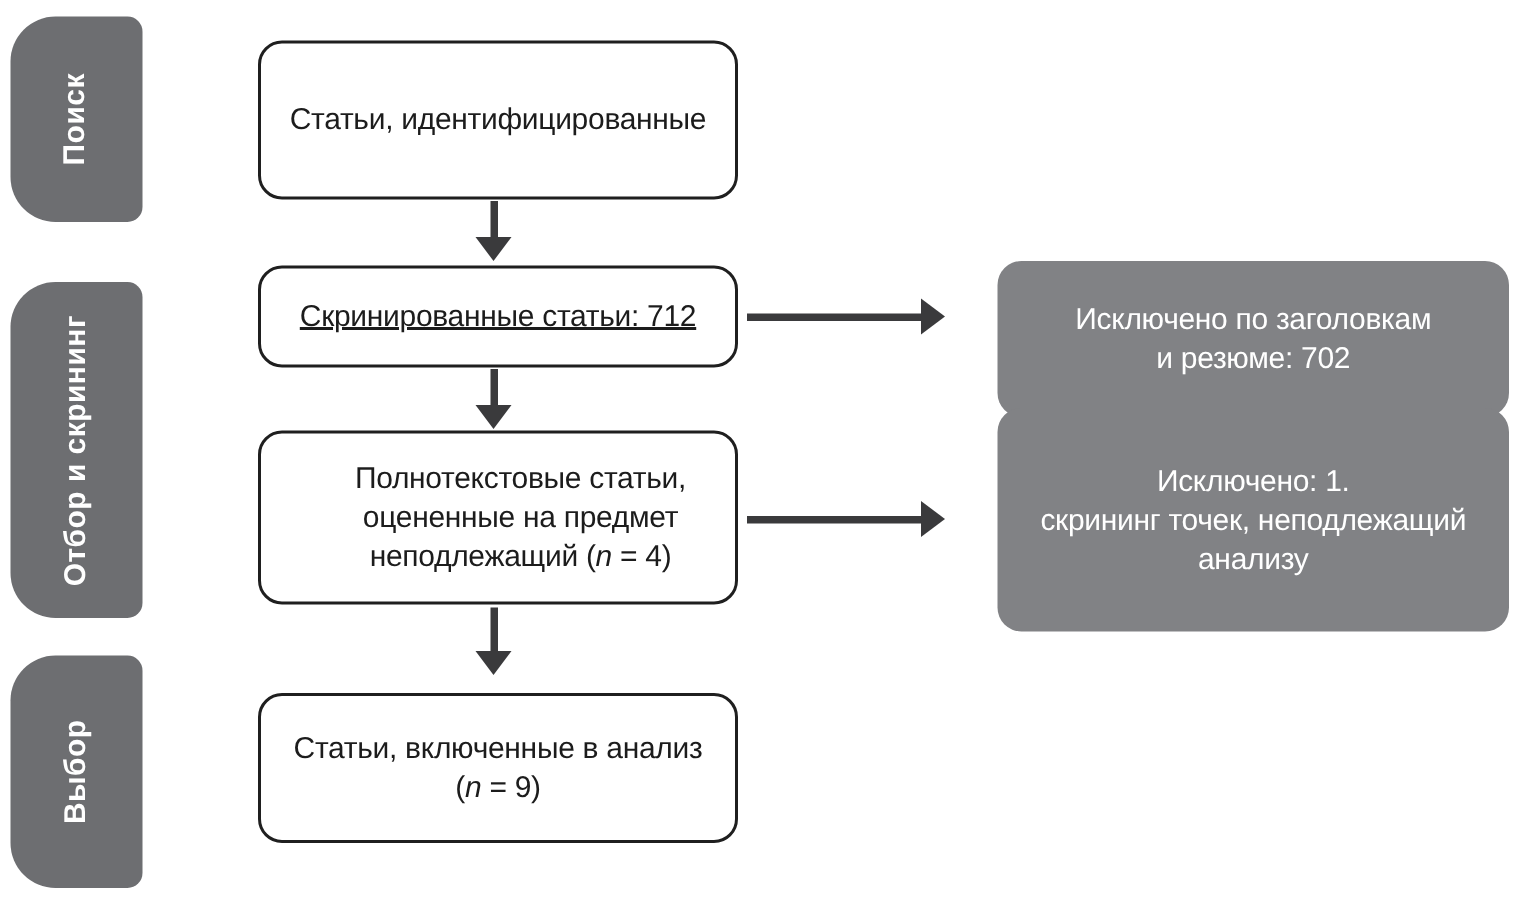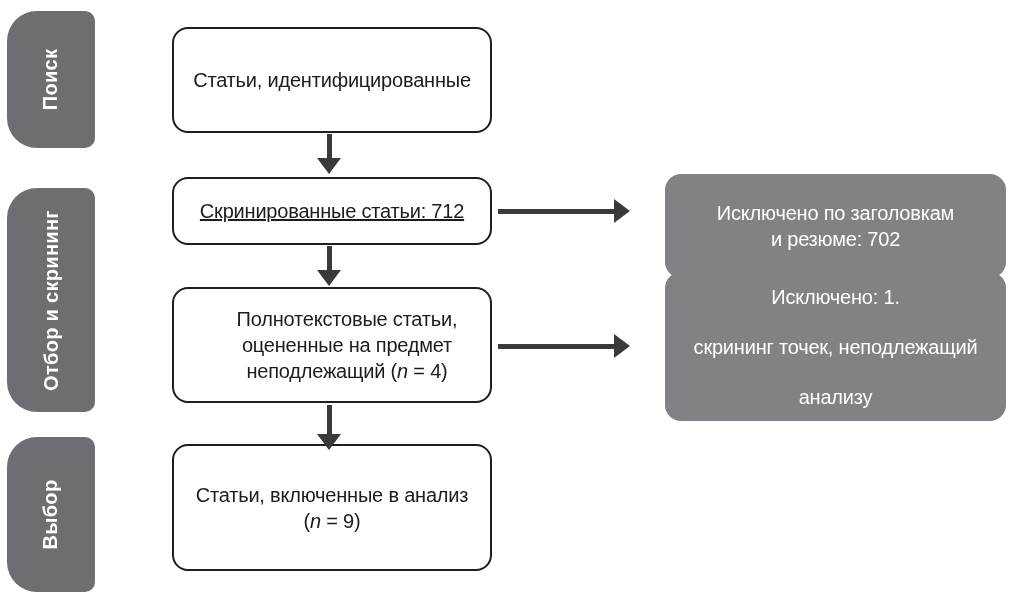--- a/index.html
+++ b/index.html
@@ -105,31 +105,31 @@
   <div class="flow-box" style="top:177px;height:68px;text-decoration:underline;">
     <div class="line">Скринированные статьи: 712</div>
   </div>
 
   <div class="flow-box" style="top:287px;height:116px;padding-left:40px;">
     <div class="line">Полнотекстовые статьи,</div>
     <div class="line">оцененные на предмет</div>
     <div class="line"><span>неподлежащий (</span><span class="nvar">n</span><span> = 4)</span></div>
   </div>
 
-  <div class="flow-box" style="top:444px;height:127px;">
+  <div class="flow-box" style="top:462px;height:100px;">
     <div class="line">Статьи, включенные в анализ</div>
     <div class="line"><span>(</span><span class="nvar">n</span><span> = 9)</span></div>
   </div>
 
   <div class="exclusion-box" style="top:174px;height:104px;">
     <div class="line">Исключено по заголовкам</div>
     <div class="line">и резюме: 702</div>
   </div>
 
-  <div class="exclusion-box" style="top:272px;height:149px;gap:24px;">
+  <div class="exclusion-box" style="top:272px;height:149px;">
     <div class="line">Исключено: 1.</div>
     <div class="line">скрининг точек, неподлежащий</div>
     <div class="line">анализу</div>
   </div>
 
   <div class="v-arrow" style="left:317px;top:134px;height:40px;">
     <div class="v-shaft"></div>
     <div class="v-head"></div>
   </div>
   <div class="v-arrow" style="left:317px;top:246px;height:40px;">

